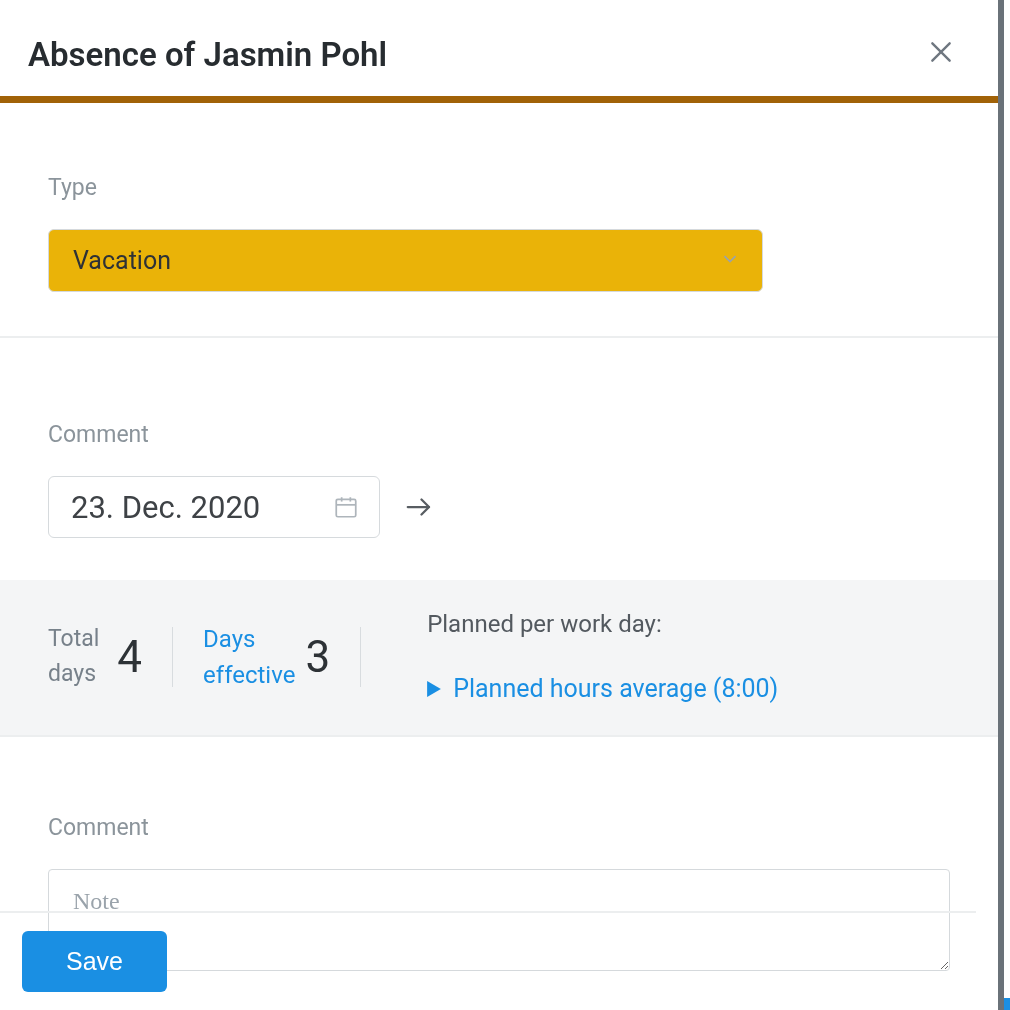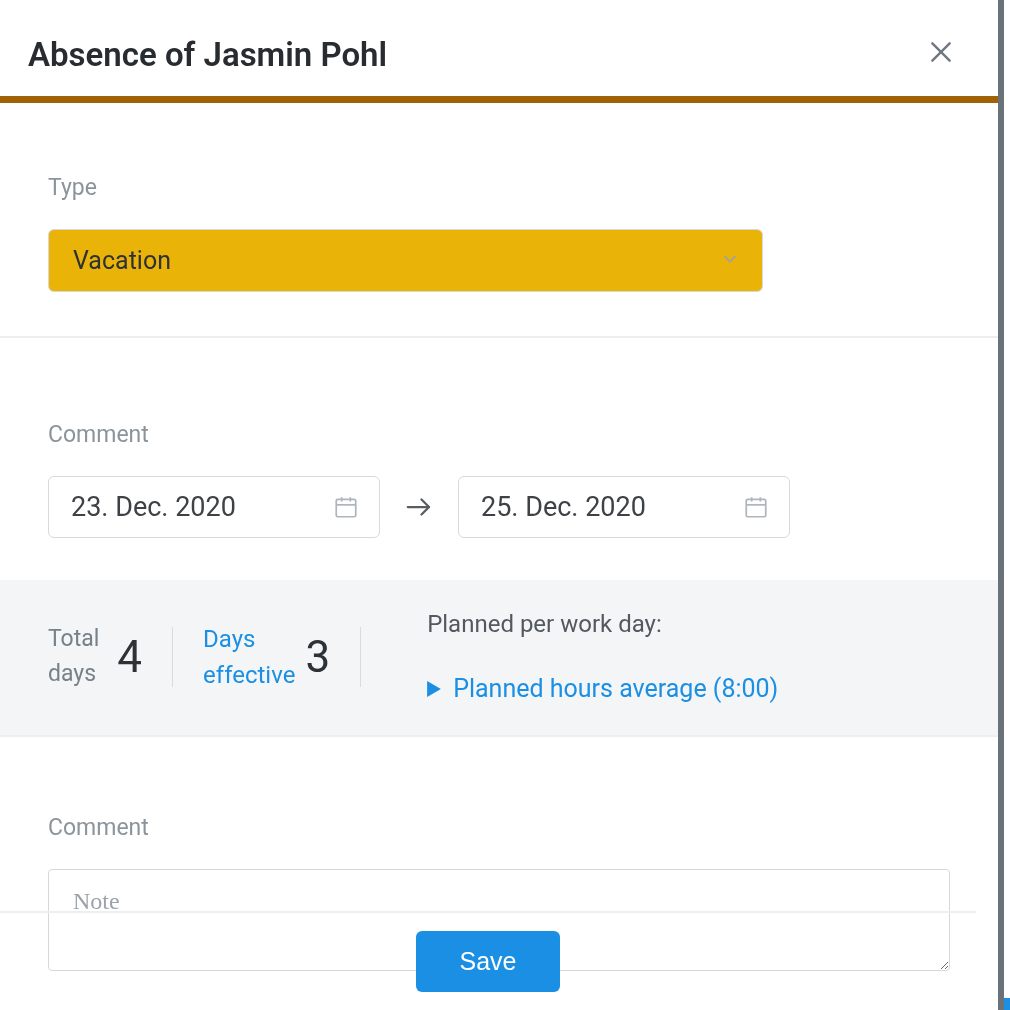--- a/index.html
+++ b/index.html
@@ -88,21 +88,21 @@
     .date-input {
       position: relative;
       width: 332px;
       height: 62px;
       border: 1.5px solid #d6dadd;
       border-radius: 6px;
       background: #fff;
       display: flex;
       align-items: center;
       padding: 0 22px;
-      font-size: 27px;
+      font-size: 31px;
       color: #3e4246;
       cursor: pointer;
     }
     .date-icon {
       position: absolute;
       right: 20px;
       top: 50%;
       transform: translateY(-50%);
       color: #aeb5bb;
     }
@@ -181,21 +181,21 @@
     }
     .comment-textarea::placeholder { color: #9aa3ab; }
     .footer {
       position: absolute;
       bottom: 0;
       left: 0;
       width: 976px;
       border-top: 2px solid #eceeef;
       padding: 18px 22px;
       display: flex;
-      justify-content: center;
+      justify-content: flex-start;
     }
     .save-btn {
       background: #1a8fe3;
       color: #fff;
       font-size: 25px;
       padding: 16px 44px;
       border: none;
       border-radius: 6px;
       cursor: pointer;
     }
@@ -249,31 +249,20 @@
               <line x1="16" y1="3" x2="16" y2="7"></line>
             </svg>
         </span>
       </div>
       <div class="arrow-between">
         <svg width="30" height="30" viewBox="0 0 24 24" fill="none" stroke="currentColor" stroke-width="1.8" stroke-linecap="round" stroke-linejoin="round">
             <line x1="3" y1="12" x2="20" y2="12"></line>
             <polyline points="14,6 20,12 14,18"></polyline>
           </svg>
       </div>
-      <div class="date-input">
-        <span>25. Dec. 2020</span>
-        <span class="date-icon">
-          <svg width="26" height="26" viewBox="0 0 24 24" fill="none" stroke="currentColor" stroke-width="1.6">
-              <rect x="3" y="5" width="18" height="16" rx="1.5"></rect>
-              <line x1="3" y1="10" x2="21" y2="10"></line>
-              <line x1="8" y1="3" x2="8" y2="7"></line>
-              <line x1="16" y1="3" x2="16" y2="7"></line>
-            </svg>
-        </span>
-      </div>
     </div>
 
     <div class="stats-bar" style="margin-left:-48px; margin-right:-48px; padding-left:48px; padding-right:48px;">
       <div class="stat-group">
         <div class="stat-label">Total
 days</div>
         <div class="stat-value">4</div>
       </div>
       <div class="divider"></div>
       <div class="stat-group">

